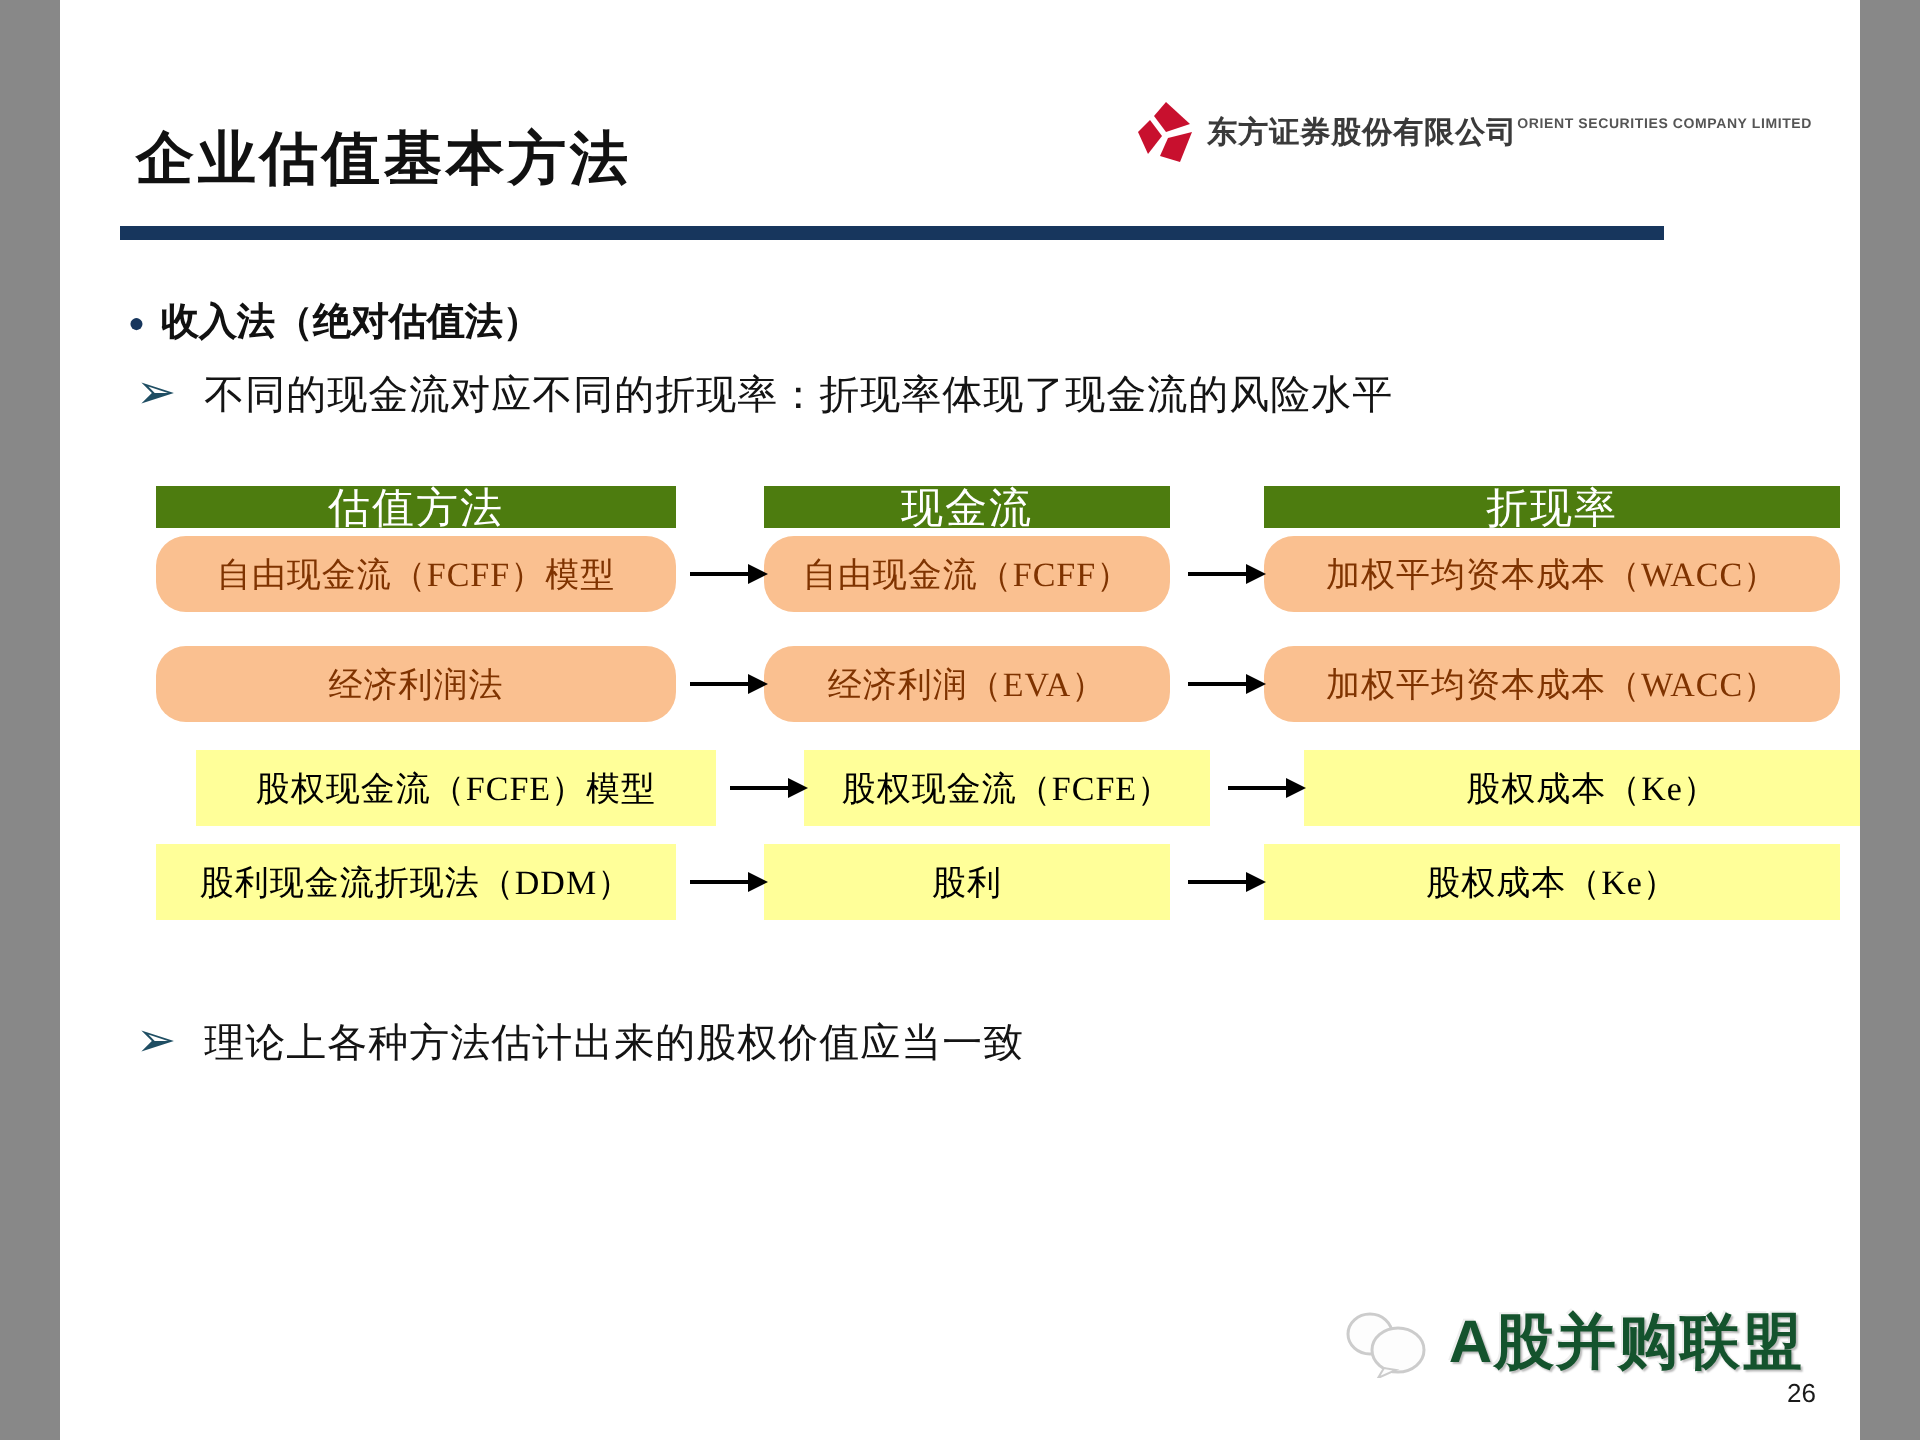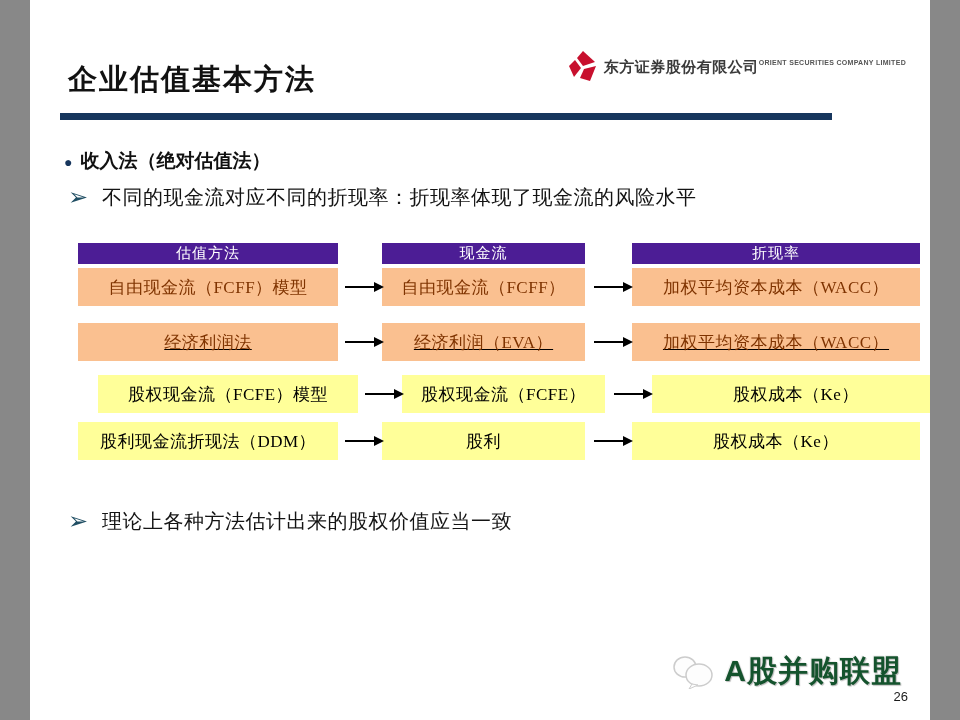--- a/index.html
+++ b/index.html
@@ -28,29 +28,29 @@
   .bullet-row { position:absolute; display:flex; align-items:flex-start; gap:14px; }
   .b2 { left:38px; top:184px; }
   .b3 { left:38px; top:508px; }
   .chev { color:#1f4e63; font-size:24px; line-height:1; transform:translateY(1px); }
   .bullet-text { font-size:20px; color:#141414; letter-spacing:0.5px; }
   
   .vtable { position:absolute; left:48px; top:243px; width:842px; }
   .vrow { display:grid; grid-template-columns:260px 44px 203px 47px 288px; align-items:center; }
   .hcell {
     height:21px; display:flex; align-items:center; justify-content:center;
-    background:#4c1d95; color:#ffffff; font-size:15px; letter-spacing:1px;
+    background:#4d7c0f; color:#ffffff; font-size:21px; letter-spacing:1px;
   }
   .cell {
     height:38px; display:flex; align-items:center; justify-content:center;
     font-size:17px; letter-spacing:0.5px;
   }
-  .orange .cell { background:#fac090; color:#7f3300; }
+  .orange .cell { background:#fac090; color:#7f3300;border-radius:15px; }
   .yellow .cell { background:#ffff99; color:#000000; }
-  .r1 { margin-top:4px; } .r2 { margin-top:17px;text-decoration:underline; } .r3 { margin-top:14px;margin-left:20px; } .r4 { margin-top:9px; }
+  .r1 { margin-top:4px; } .r2 { margin-top:17px; } .r3 { margin-top:14px;margin-left:20px; } .r4 { margin-top:9px; }
   .arrow { position:relative; width:30px; height:2px; background:#000; justify-self:center; }
   .arrow::after {
     content:""; position:absolute; right:-9px; top:-4px;
     border-left:10px solid #000; border-top:5px solid transparent; border-bottom:5px solid transparent;
   }
   
   .watermark {
     position:absolute; right:28px; bottom:28px; display:flex; align-items:center; gap:10px;
   }
   .wm-icon { width:42px; height:34px; opacity:0.85; }

